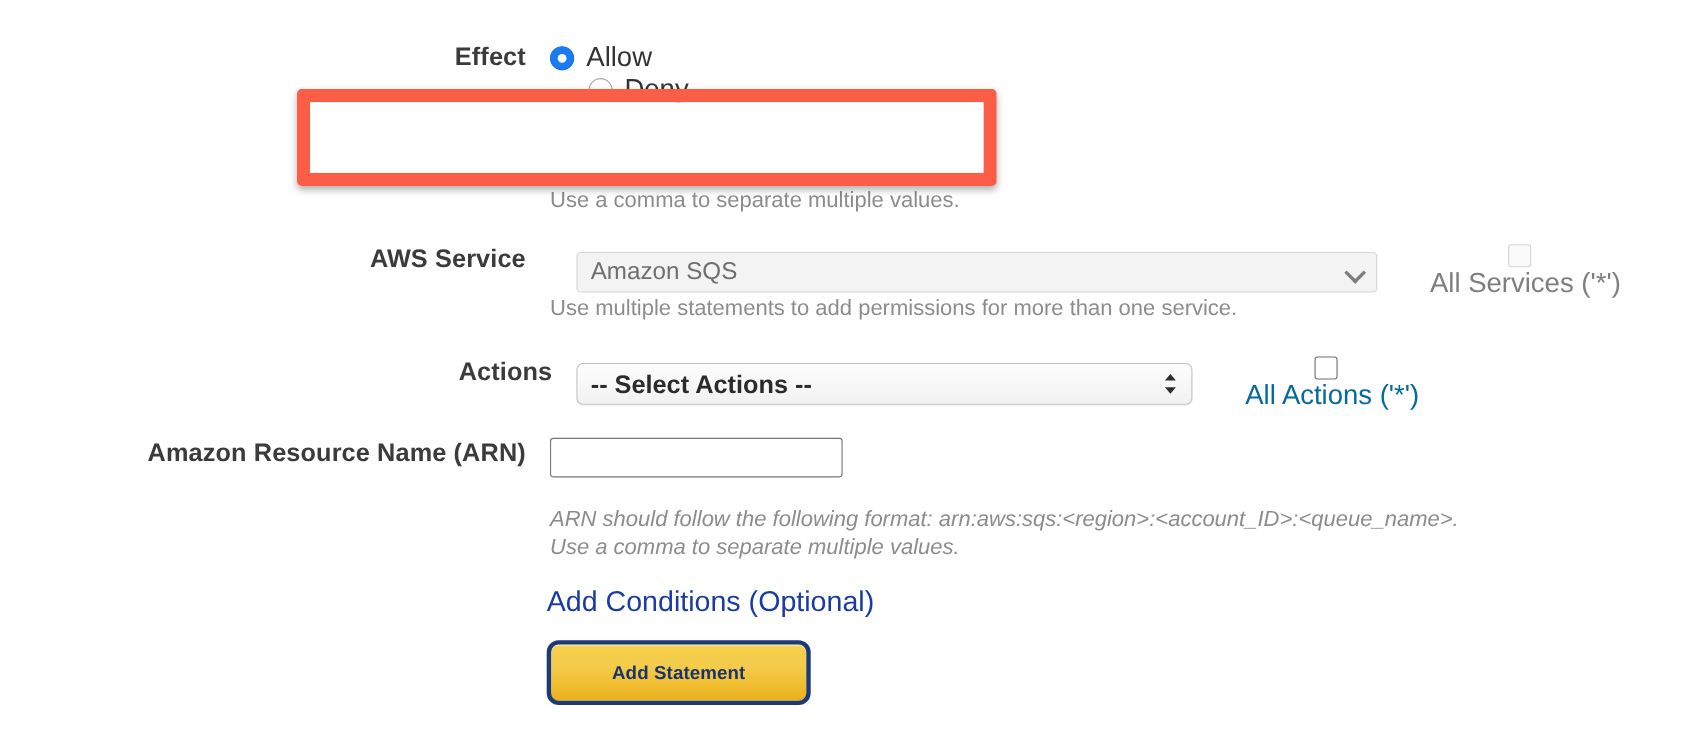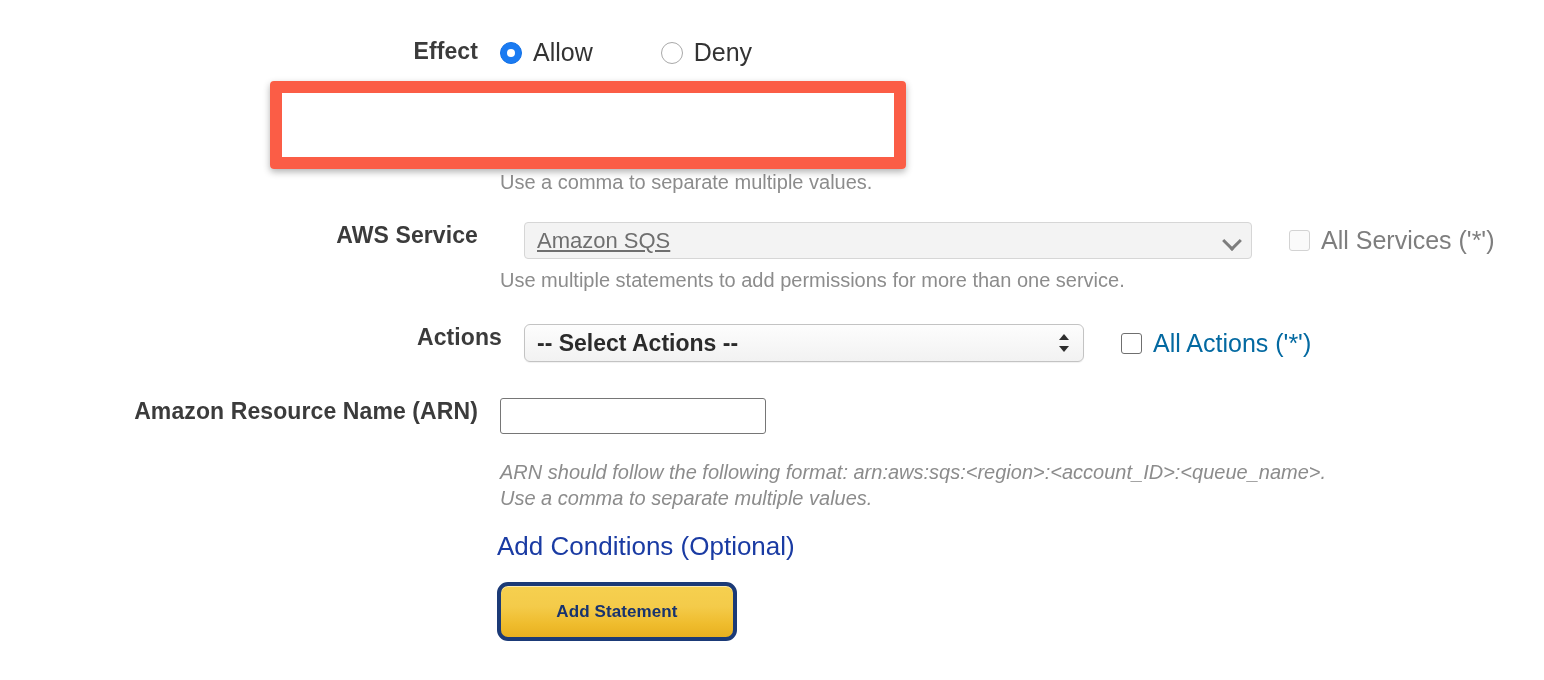--- a/index.html
+++ b/index.html
@@ -46,20 +46,21 @@
     margin-left: 22px;
     display: flex;
     align-items: center;
   }
 
   
   #effect-row { top: 38px; }
   .radio-group {
     display: flex;
     align-items: center;
+    flex-direction: column;
   }
   .radio-opt {
     display: flex;
     align-items: center;
     margin-right: 68px;
   }
   .radio-opt:last-child { margin-right: 0; }
   .radio-dot {
     width: 22px;
     height: 22px;
@@ -156,21 +157,20 @@
     box-sizing: border-box;
     border: 1px solid #d6d6d6;
     border-radius: 4px;
     background: #f3f3f3;
     display: flex;
     align-items: center;
     justify-content: space-between;
     padding: 0 9px 0 12px;
     font-size: 22px;
     color: #6f6f6f;
-    text-decoration: underline;
   }
   .chevron-down {
     width: 15px;
     height: 15px;
     position: relative;
     flex: 0 0 15px;
     margin-right: 3px;
   }
   .chevron-down::after {
     content: "";
@@ -181,20 +181,21 @@
     height: 11px;
     border-right: 3px solid #7d7d7d;
     border-bottom: 3px solid #7d7d7d;
     transform: rotate(45deg);
   }
 
   .checkbox-wrap {
     display: flex;
     align-items: center;
     margin-left: 37px;
+    flex-direction: column;
   }
   .cbox {
     width: 21px;
     height: 21px;
     box-sizing: border-box;
     border-radius: 3px;
     background: #fafafa;
     flex: 0 0 21px;
   }
   .cbox.disabled { border: 1.5px solid #d3d3d3; }

